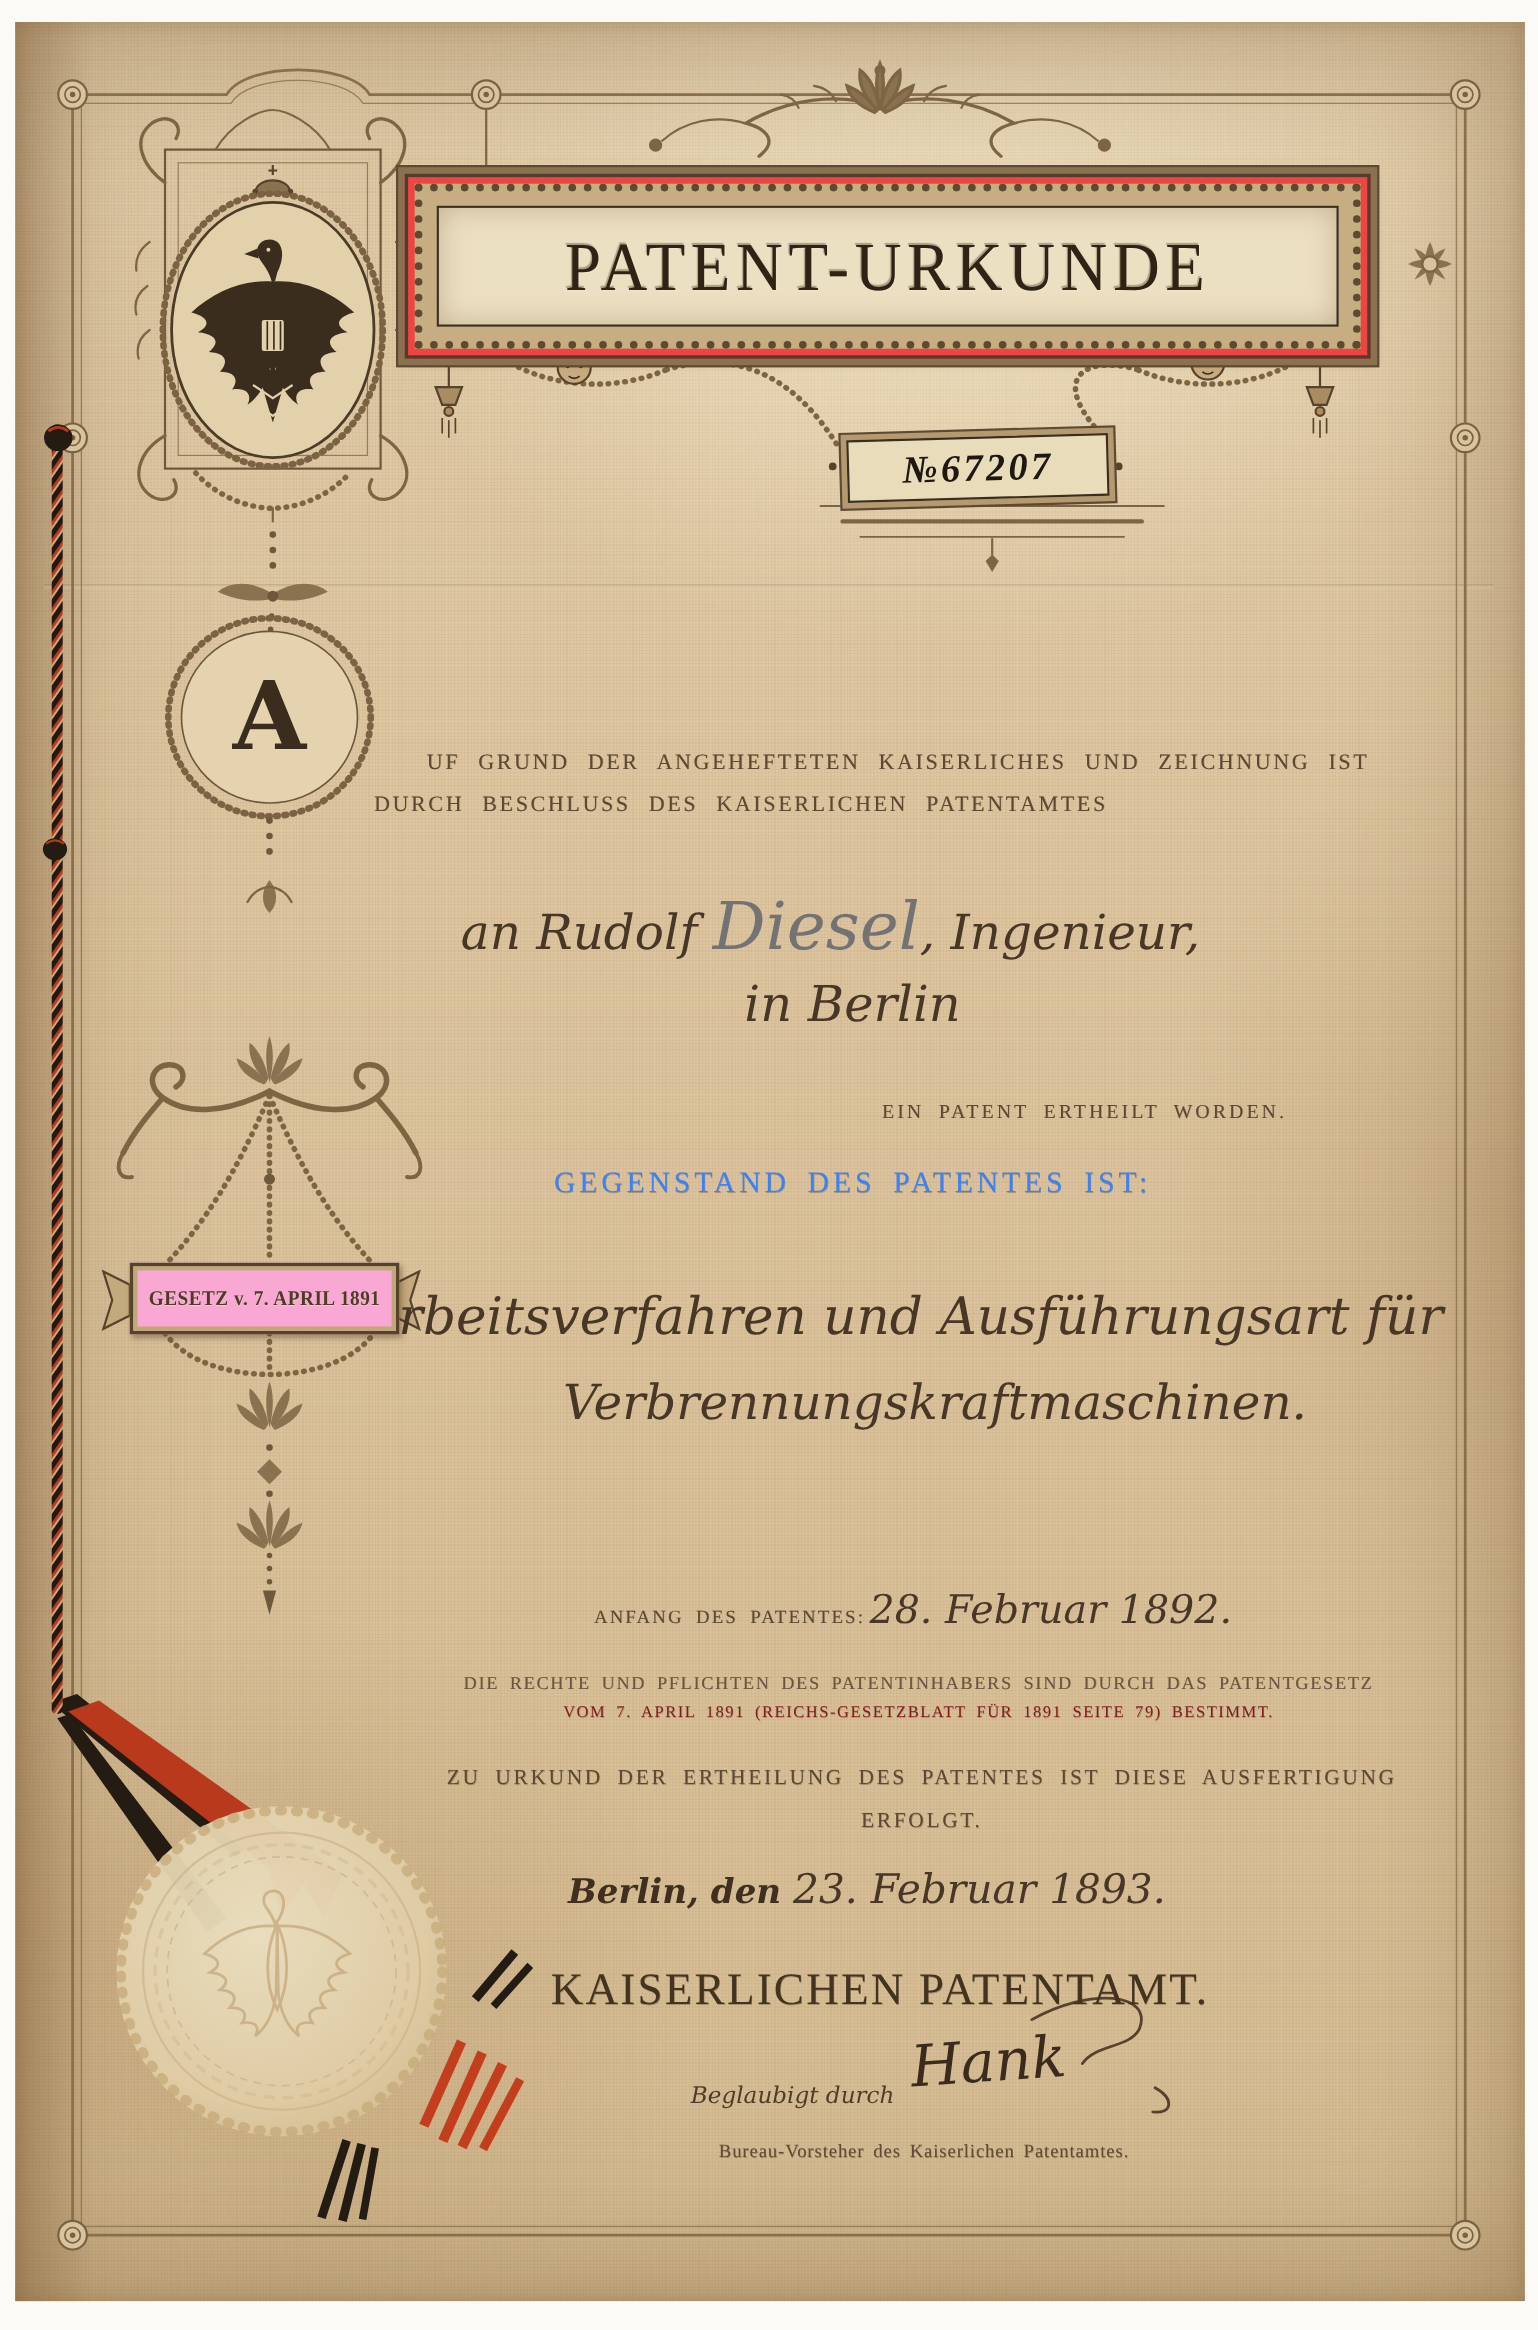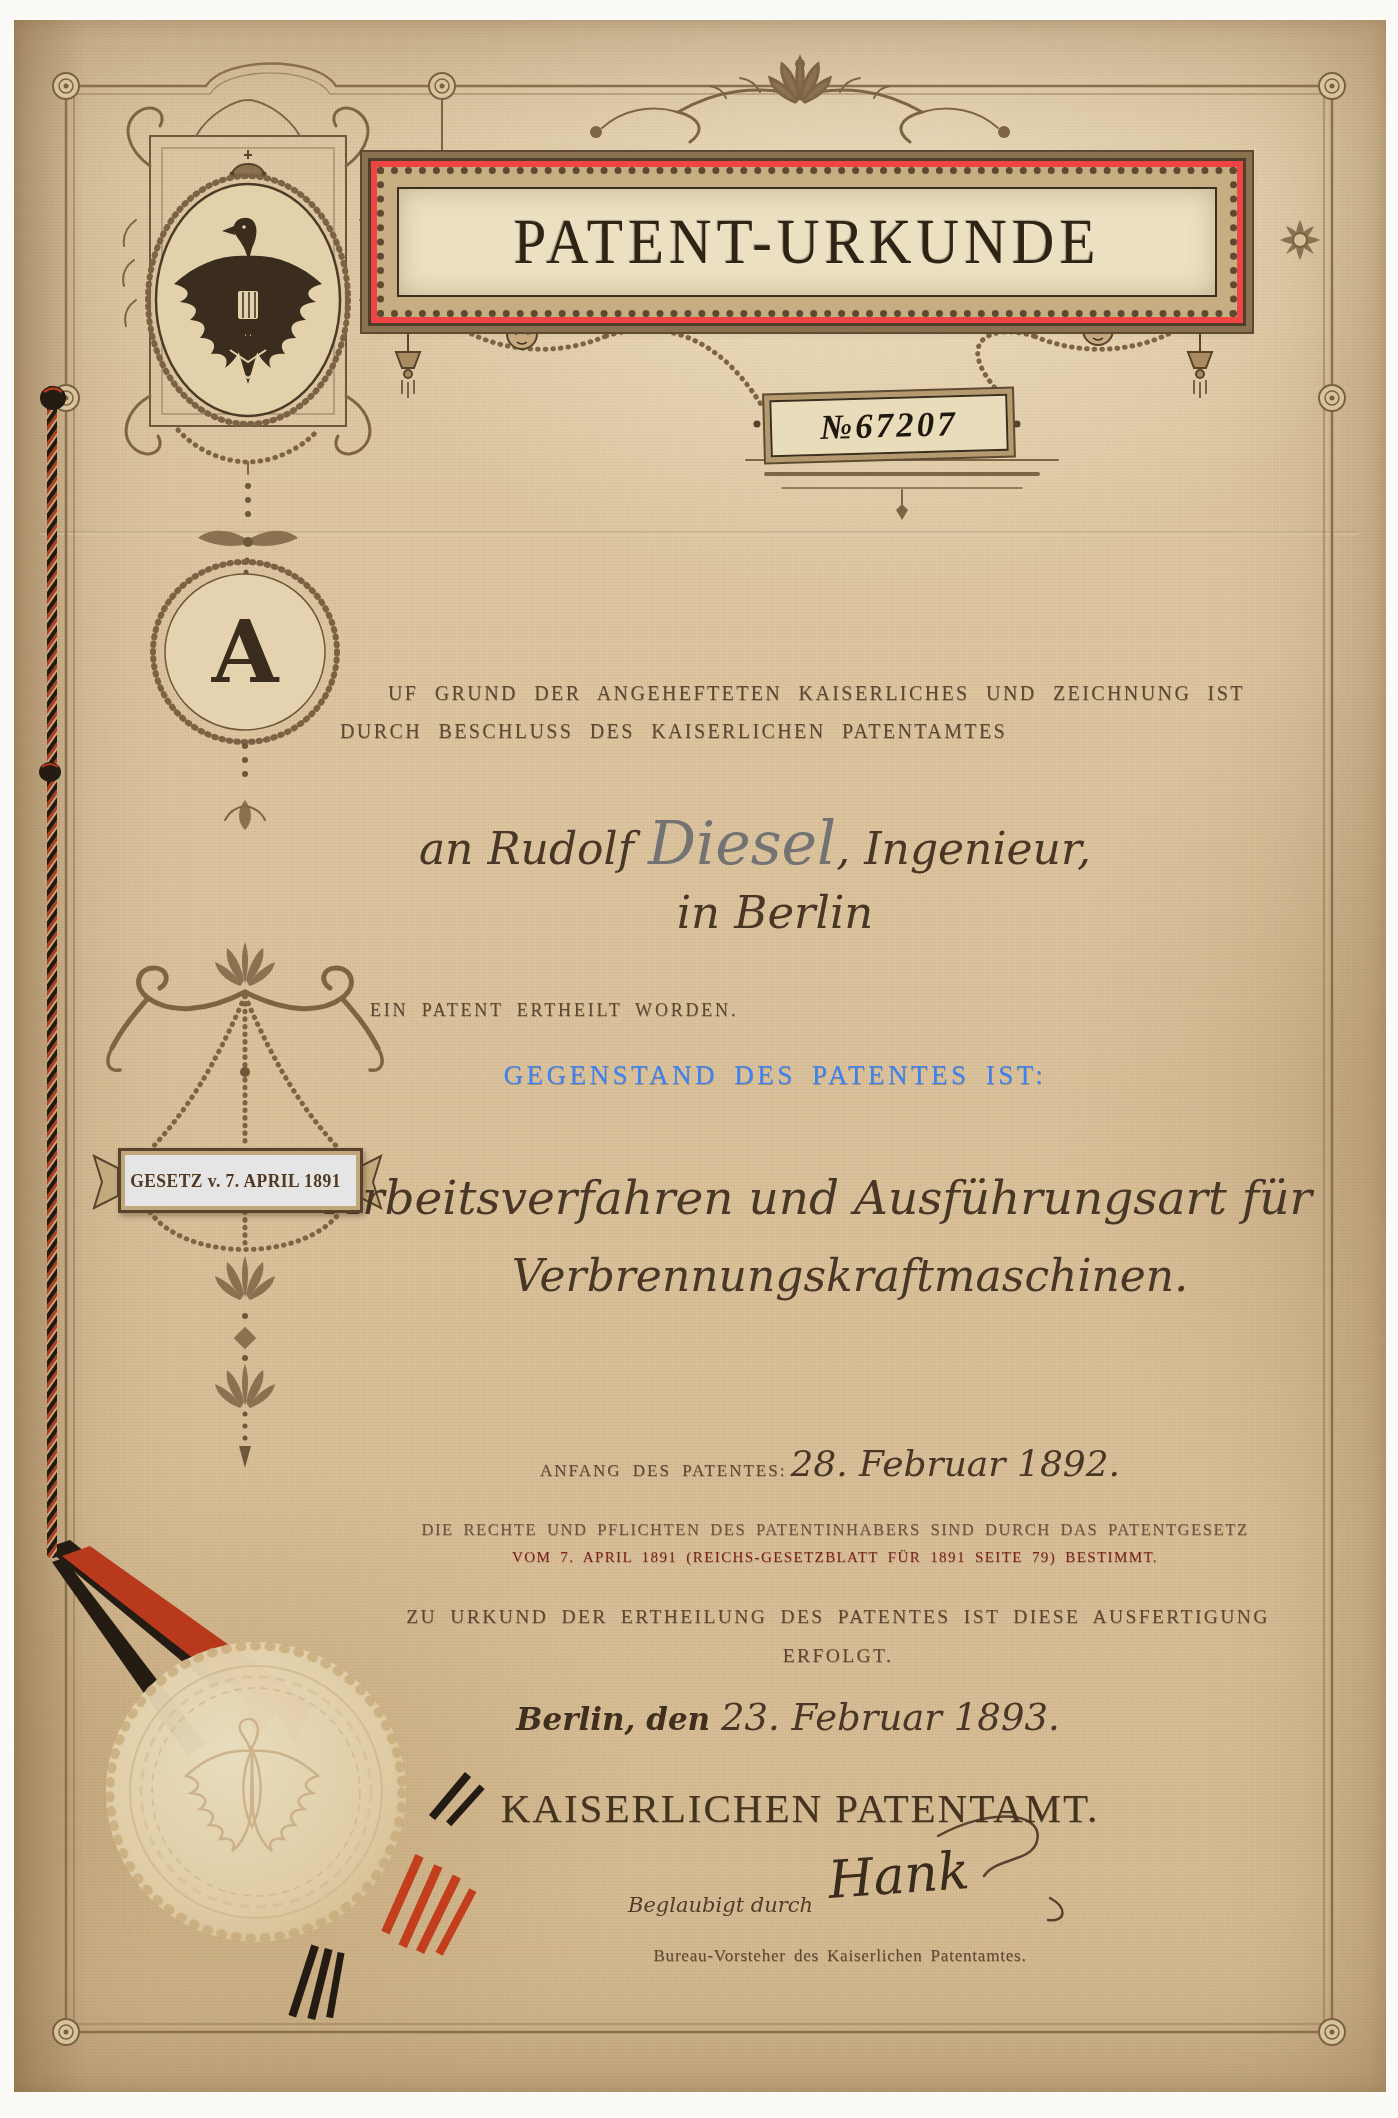--- a/index.html
+++ b/index.html
@@ -35,22 +35,22 @@
   .title-text{position:absolute;inset:26px;display:flex;align-items:center;justify-content:center;
     font-size:59px;letter-spacing:5px;color:#2e2315;transform:scaleY(1.06);
     text-shadow:1px 1px 0 rgba(245,235,210,.5), -1px -1px 1px rgba(40,28,14,.35);}
 
   .num-plate{position:absolute;left:770px;top:397px;width:234px;height:53px;transform:rotate(-1.6deg);
     background:#e9dcba;border:2.5px solid #3b2e1e;box-shadow:0 0 0 5px #b49a6e,0 0 0 7px #5d4a33;
     display:flex;align-items:center;justify-content:center;}
   .num-text{font-size:35px;font-weight:bold;font-style:italic;letter-spacing:3px;color:#1f1810}
 
   .law-plaque{position:absolute;left:118px;top:1148px;width:239px;height:59px;
-    background:#e5e5e5;border:3px solid #57432c;box-shadow:inset 0 0 0 4px #c0a87c, 2px 3px 5px rgba(70,50,25,.4);
-    display:flex;align-items:center;}
+    background:#f9a8d4;border:3px solid #57432c;box-shadow:inset 0 0 0 4px #c0a87c, 2px 3px 5px rgba(70,50,25,.4);
+    display:flex;align-items:center;justify-content:center;}
   .law-text{font-size:19px;font-weight:bold;letter-spacing:.5px;color:#4e3a26;transform:scaleX(.92);
     text-shadow:0 1px 0 rgba(240,226,196,.65);white-space:nowrap}
 
   .initial-a{position:absolute;left:201px;top:598px;width:88px;height:108px;line-height:108px;
     text-align:center;font-family:"DejaVu Serif",serif;font-weight:bold;font-size:86px;color:#3b2d1d;
     text-shadow:1px 1px 0 rgba(240,226,196,.4)}
 </style>
 </head>
 <body>
 
@@ -308,21 +308,21 @@
 </div>
 
 <div class="initial-a">A</div>
 
 <div class="t caps" style="left:388px;top:682px;width:790px;font-size:20px;letter-spacing:2.4px;word-spacing:9px;white-space:nowrap">UF GRUND DER ANGEHEFTETEN KAISERLICHES UND ZEICHNUNG IST</div>
 <div class="t caps" style="left:340px;top:720px;width:870px;font-size:20px;letter-spacing:2.4px;word-spacing:9px;text-align:left">DURCH BESCHLUSS DES KAISERLICHEN PATENTAMTES</div>
 
 <div class="t script" style="left:255px;top:808px;width:1000px;text-align:center;font-size:44px"><span>an Rudolf </span><span style="font-size:60px;color:#737373">Diesel</span><span>, Ingenieur,</span></div>
 <div class="t script" style="left:300px;top:886px;width:950px;text-align:center;font-size:45px">in Berlin</div>
 
-<div class="t caps" style="left:370px;top:1000px;width:800px;font-size:18px;letter-spacing:2.8px;word-spacing:6px;text-align:left">EIN PATENT ERTHEILT WORDEN.</div>
+<div class="t caps" style="left:370px;top:1000px;width:800px;font-size:18px;letter-spacing:2.8px;word-spacing:6px;text-align:right">EIN PATENT ERTHEILT WORDEN.</div>
 <div class="t caps" style="left:345px;top:1060px;width:860px;font-size:27px;letter-spacing:3.5px;word-spacing:6px;text-align:center;color:#3b82f6">GEGENSTAND DES PATENTES IST:</div>
 
 <div class="t script" style="left:320px;top:1170px;width:1000px;text-align:center;font-size:47px">Arbeitsverfahren und Ausführungsart für</div>
 <div class="t script" style="left:400px;top:1250px;width:900px;text-align:center;font-size:44px">Verbrennungskraftmaschinen.</div>
 
 <div class="law-plaque">
   <span class="law-text">GESETZ v. 7. APRIL 1891</span>
 </div>
 
 <div class="t" style="left:430px;top:1443px;width:800px;text-align:center;white-space:nowrap"><span class="caps" style="font-size:17px;letter-spacing:2px;word-spacing:5px">ANFANG DES PATENTES:</span> <span class="script" style="font-size:36px">28. Februar 1892.</span></div>

